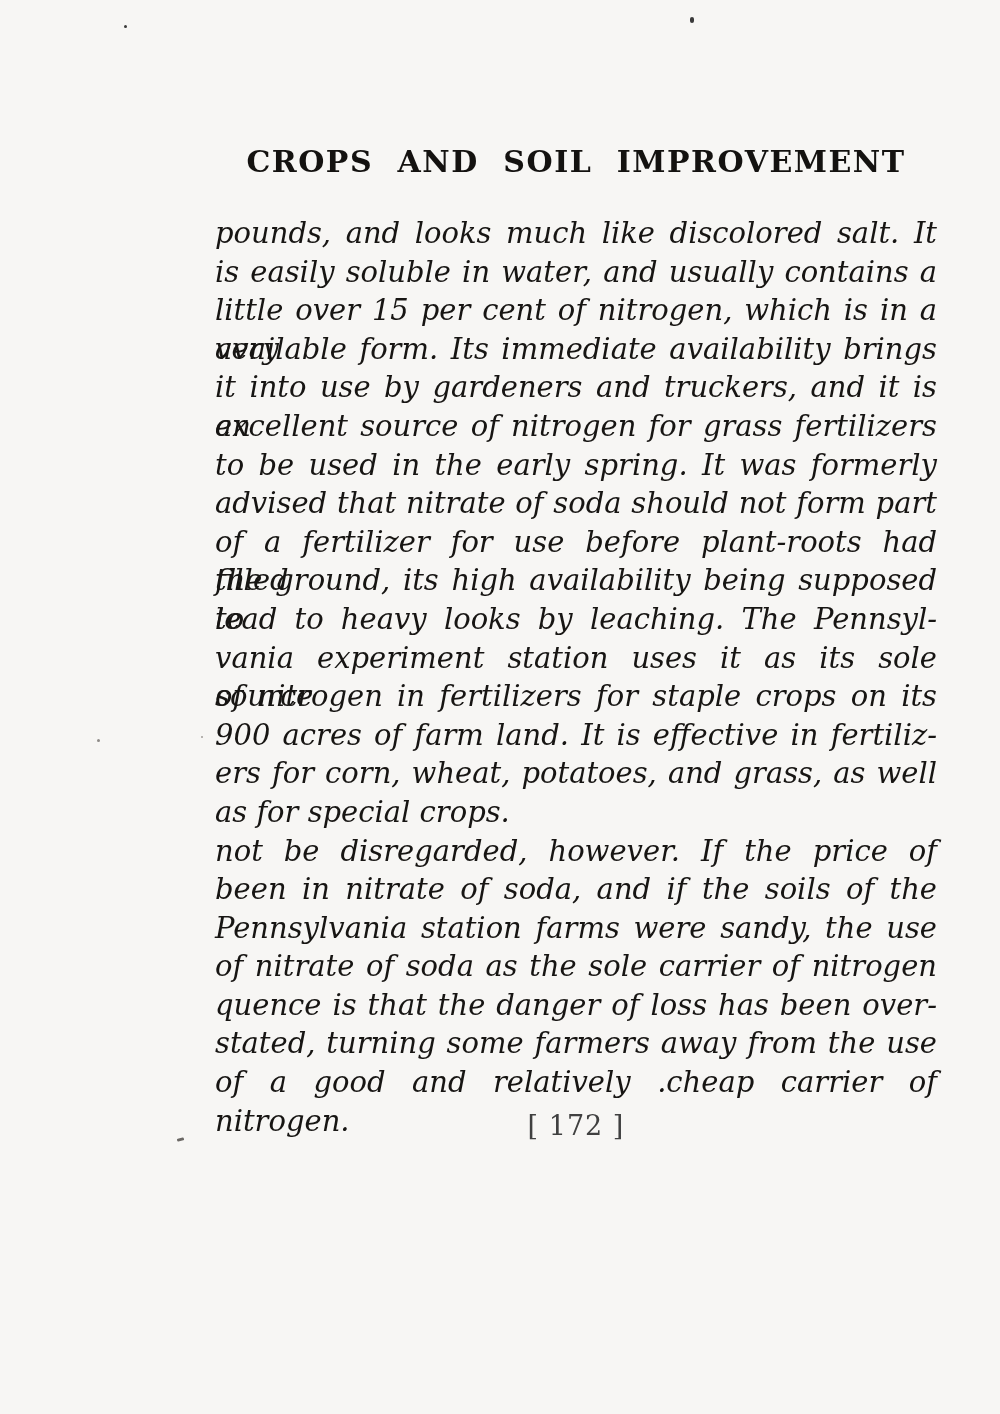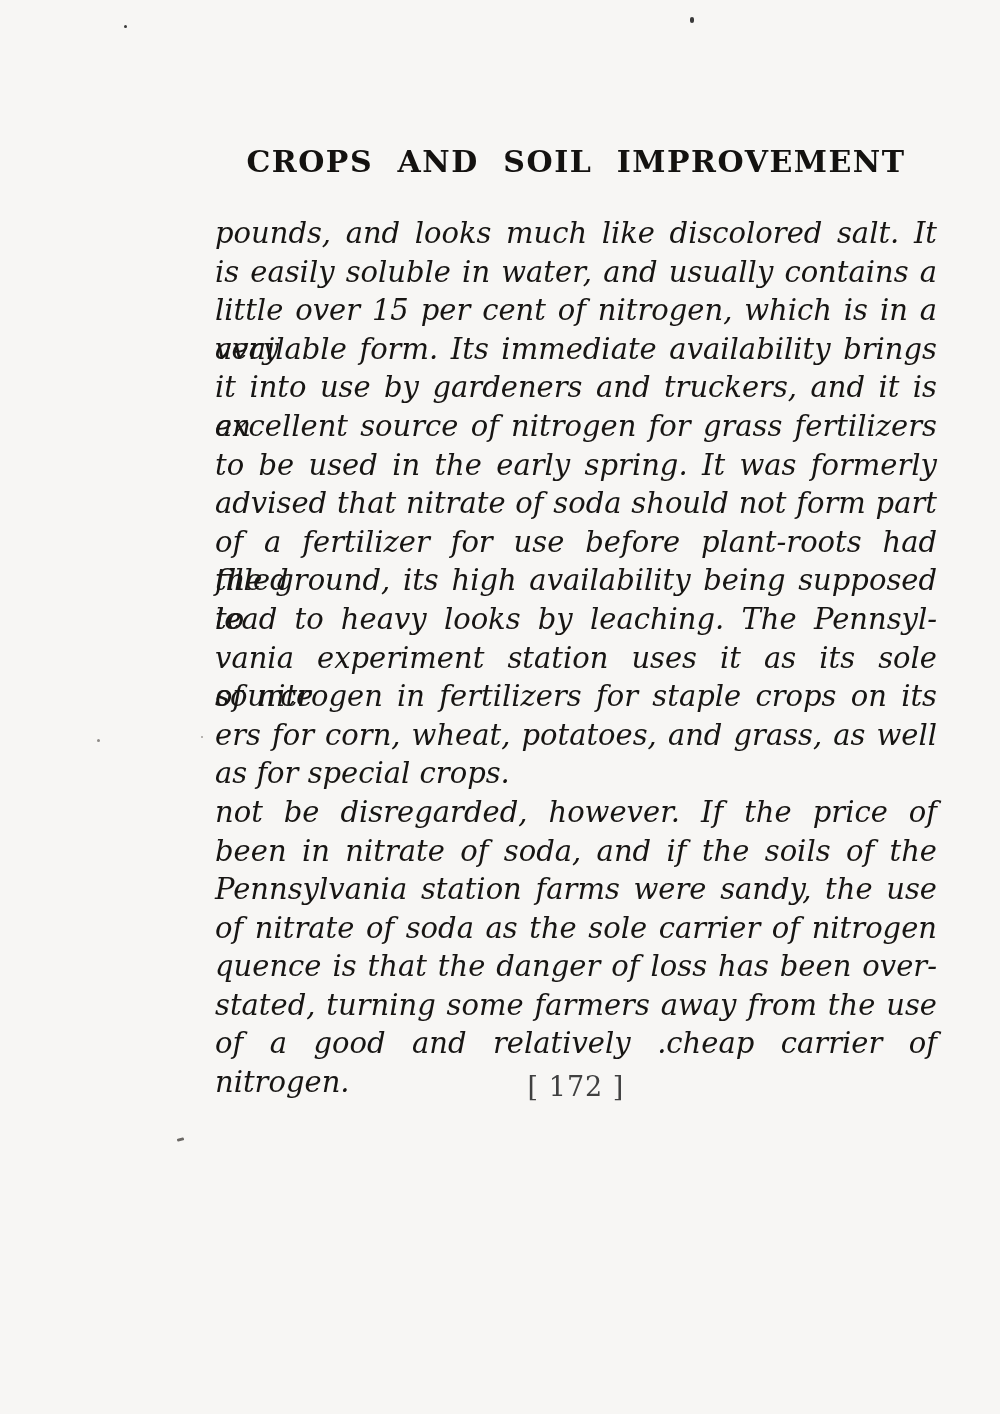--- a/index.html
+++ b/index.html
@@ -91,20 +91,21 @@
         <div class="line">available form. Its immediate availability brings</div>
         <div class="line">it into use by gardeners and truckers, and it is an</div>
         <div class="line">excellent source of nitrogen for grass fertilizers</div>
         <div class="line">to be used in the early spring. It was formerly</div>
         <div class="line">advised that nitrate of soda should not form part</div>
         <div class="line">of a fertilizer for use before plant-roots had filled</div>
         <div class="line">the ground, its high availability being supposed to</div>
         <div class="line">lead to heavy looks by leaching. The Pennsyl-</div>
         <div class="line">vania experiment station uses it as its sole source</div>
         <div class="line">of nitrogen in fertilizers for staple crops on its</div>
+        <div class="line">900 acres of farm land. It is effective in fertiliz-</div>
         <div class="line">ers for corn, wheat, potatoes, and grass, as well</div>
         <div class="line short-last">as for special crops.</div>
       </div>
 
       <div class="paragraph">
         <div class="line">not be disregarded, however. If the price of</div>
         <div class="line">been in nitrate of soda, and if the soils of the</div>
         <div class="line">Pennsylvania station farms were sandy, the use</div>
         <div class="line">of nitrate of soda as the sole carrier of nitrogen</div>
         <div class="line">quence is that the danger of loss has been over-</div>

